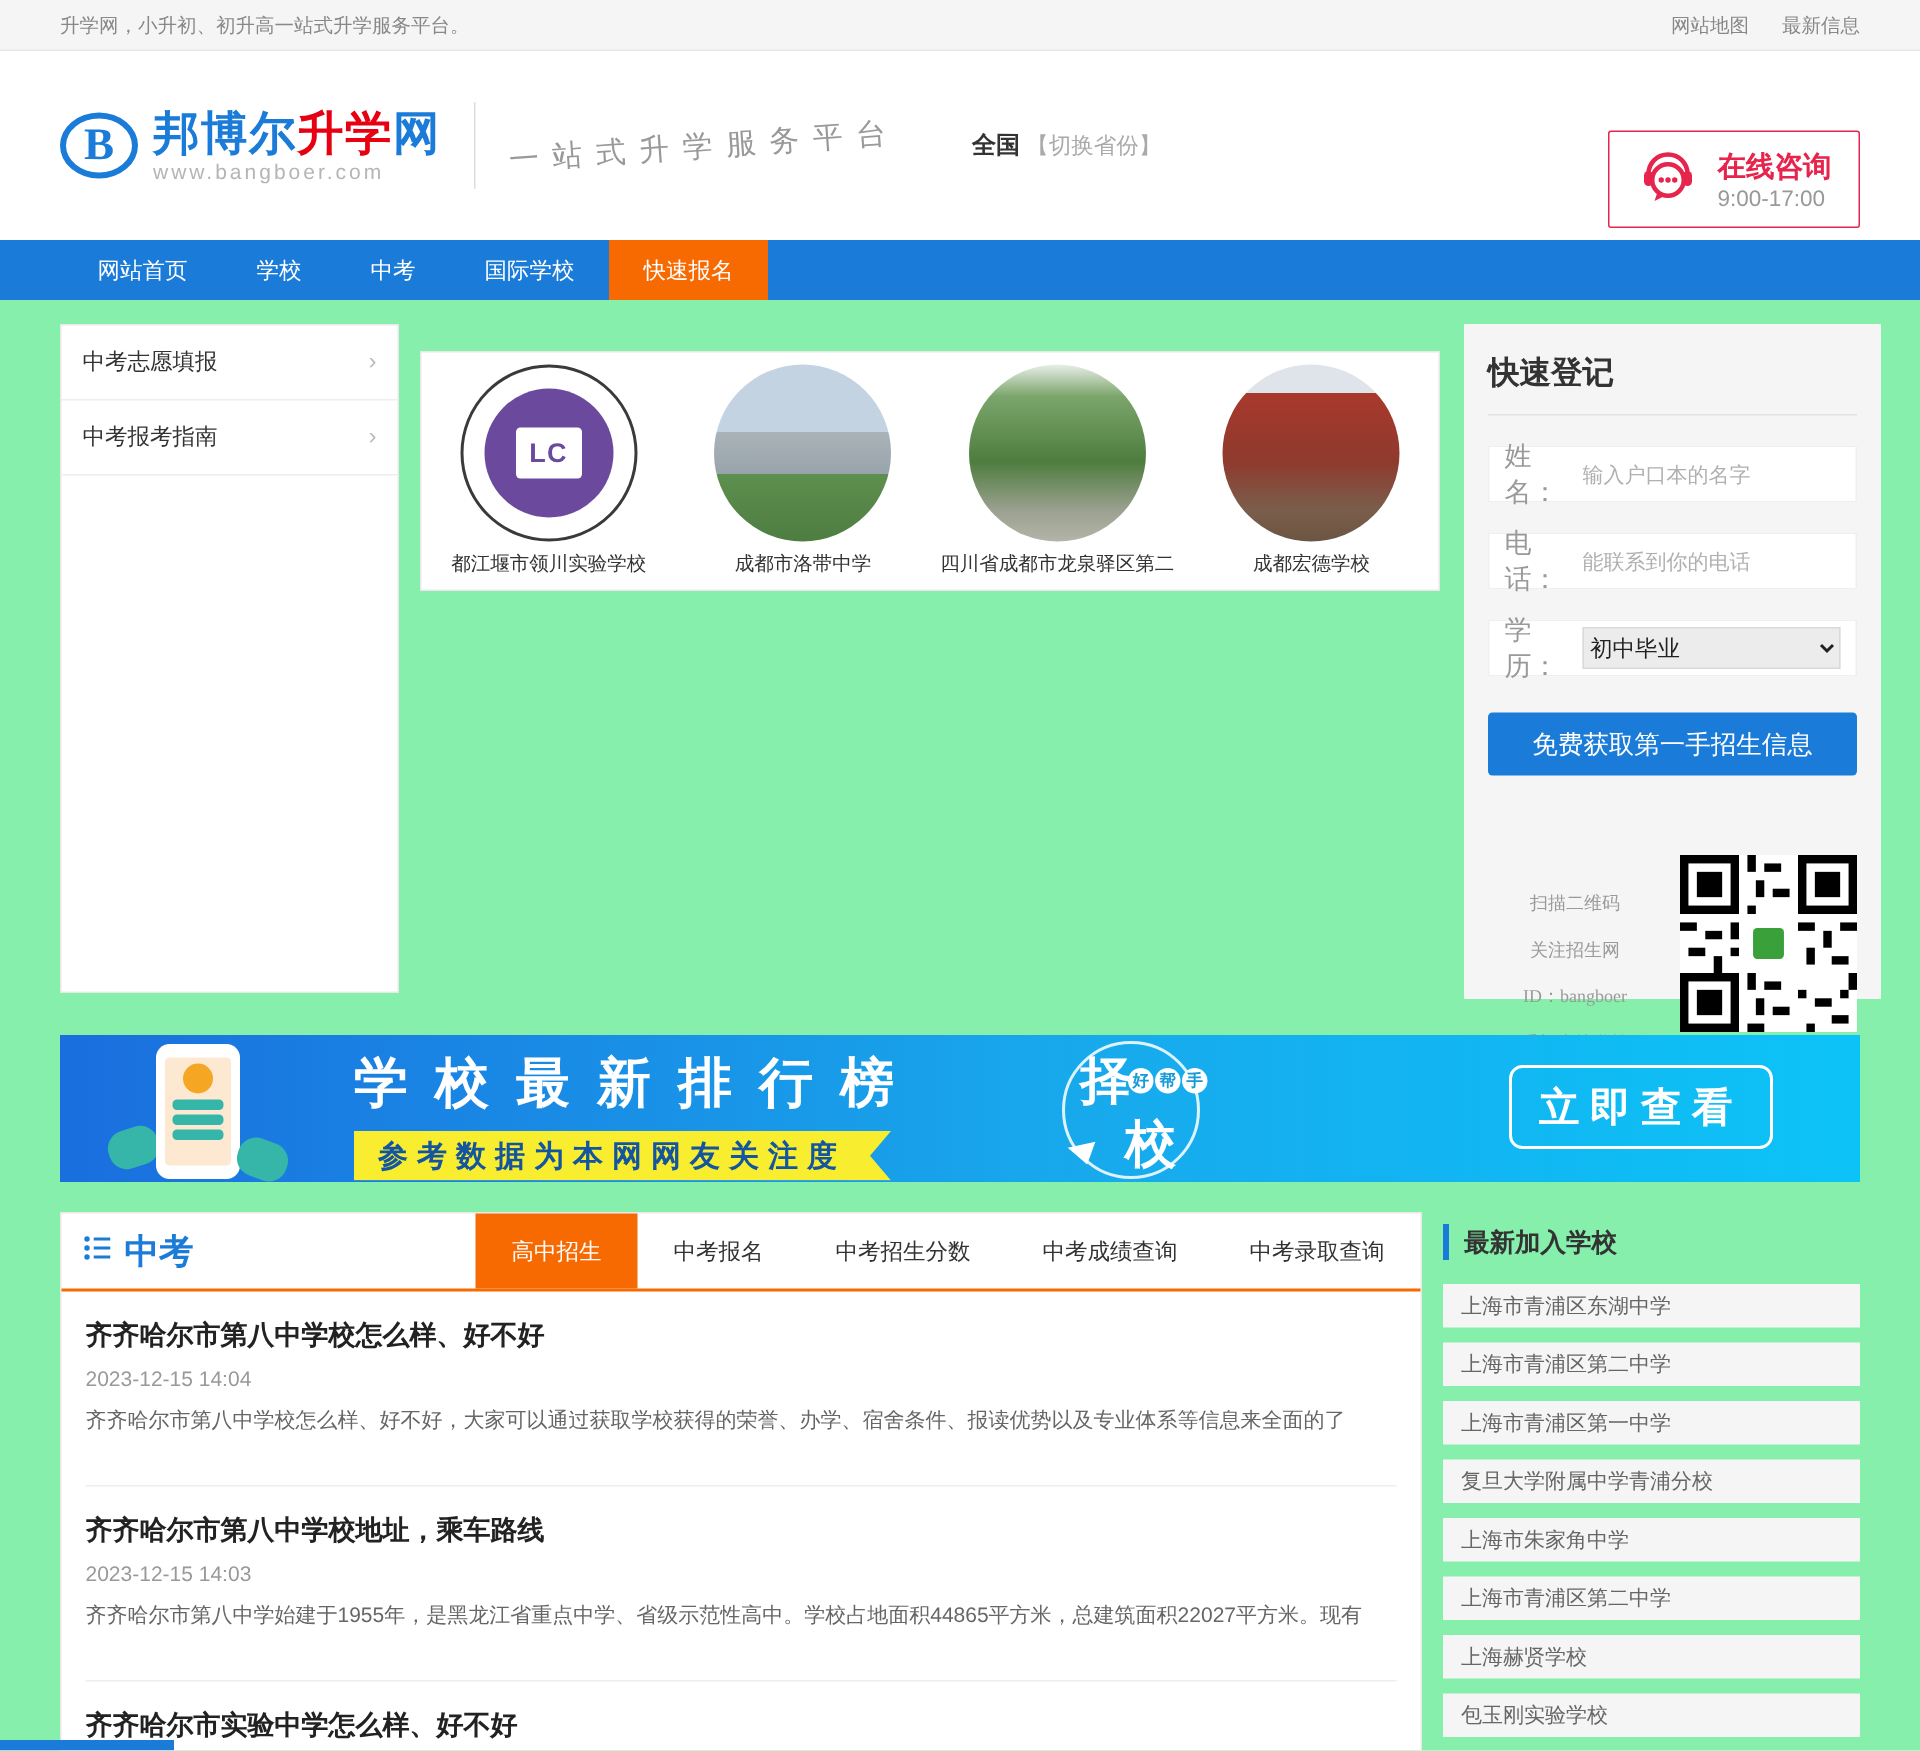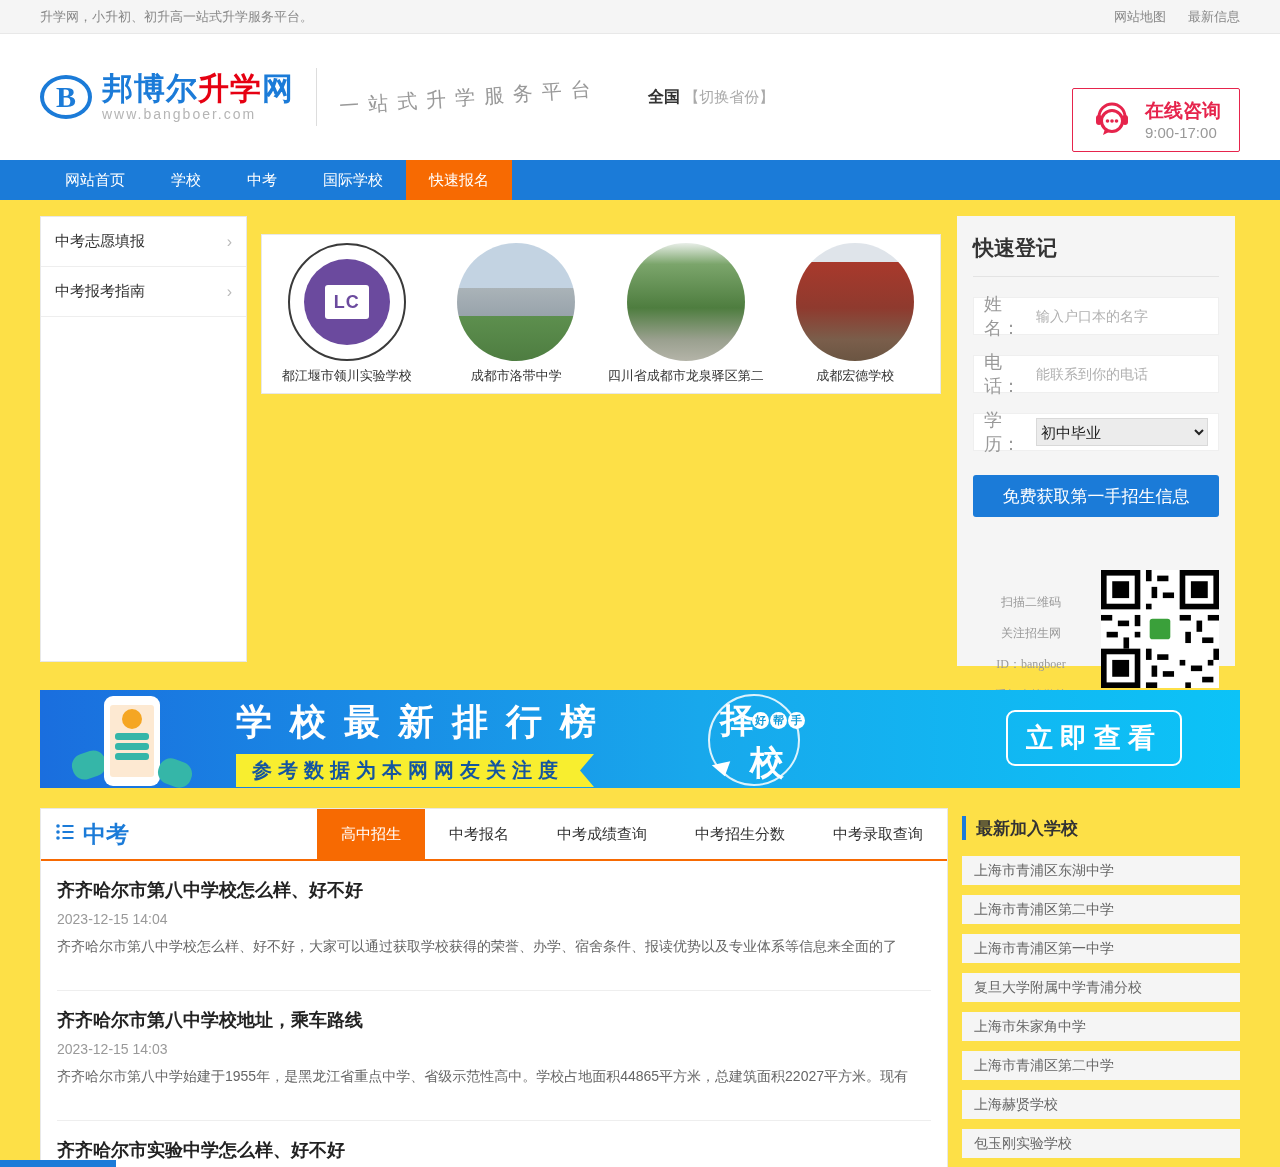--- a/index.html
+++ b/index.html
@@ -1,18 +1,18 @@
 <!DOCTYPE html>
 <html><head>
 <meta charset="utf-8">
 <style>
   * { margin:0; padding:0; box-sizing:border-box; }
   html,body { width:1280px; }
   body { font-family:"Liberation Sans","DejaVu Sans",sans-serif; background:#fff; color:#333; }
-  .page { position:relative; width:1280px; height:1167px; overflow:hidden; background:#fde047; }
+  .page { position:relative; width:1280px; height:1167px; overflow:hidden; background:#86efac; }
   .container { width:1200px; margin:0 auto; }
 
   
   .topbar { height:34px; background:#f5f5f5; border-bottom:1px solid #e8e8e8; }
   .topbar .container { display:flex; align-items:center; height:100%; font-size:13px; color:#888; }
   .topbar-links { margin-left:auto; display:flex; gap:22px; }
   .topbar-links a { color:#888; text-decoration:none; cursor:pointer; }
 
   
   .header { height:126px; background:#fff; }
@@ -35,21 +35,21 @@
   .consult-hours { color:#999; font-size:15px; }
 
   
   .nav { height:40px; background:#1b7bd8; }
   .nav .container { display:flex; height:100%; padding-left:2px; }
   .nav-item { color:#fff; font-size:15px; padding:0 23px; display:flex; align-items:center; cursor:pointer; }
   .nav-item.active { background:#f76a02; }
 
   
   .main-top { display:flex; padding-top:16px; }
-  .side-menu { width:207px; border:1px solid #e8e8e8; background:#fff; height:446px; flex:none; }
+  .side-menu { width:226px; border:1px solid #e8e8e8; background:#fff; height:446px; flex:none; }
   .side-item { height:50px; display:flex; align-items:center; justify-content:space-between;
                padding:0 14px; border-bottom:1px solid #eee; font-size:15px; color:#333; cursor:pointer; }
   .side-chevron { color:#bbb; font-size:16px; }
   .carousel { width:680px; margin-left:14px; border:1px solid #e8e8e8; background:#fff;
               height:160px; margin-top:18px; display:flex; align-items:center; flex:none; }
   .school { width:25%; text-align:center; cursor:pointer; }
   .school-photo { width:118px; height:118px; border-radius:50%; margin:0 auto 6px; overflow:hidden; position:relative; }
   .photo-badge { background:#fff; border:2px solid #3a3a3a; display:flex; align-items:center; justify-content:center; }
   .badge-inner { width:86px; height:86px; border-radius:50%; background:#6b4a9e; display:flex; align-items:center; justify-content:center; }
   .badge-book { width:44px; height:34px; background:#fff; border-radius:3px; display:flex; align-items:center; justify-content:center;
@@ -338,22 +338,22 @@
                 <circle cx="3" cy="16" r="1.8"></circle>
                   <rect x="7.5" y="15" width="11" height="2"></rect>
               </g>
             </svg>
           </span>
           <span>中考</span>
         </div>
         <div class="news-tabs">
           <div class="news-tab active">高中招生</div>
           <div class="news-tab">中考报名</div>
+          <div class="news-tab">中考招生分数</div>
           <div class="news-tab">中考成绩查询</div>
-          <div class="news-tab">中考招生分数</div>
           <div class="news-tab">中考录取查询</div>
         </div>
       </div>
       <div class="articles">
         <div class="article">
           <div class="article-title">齐齐哈尔市第八中学校怎么样、好不好</div>
           <div class="article-date">2023-12-15 14:04</div>
           <div class="article-summary">齐齐哈尔市第八中学校怎么样、好不好，大家可以通过获取学校获得的荣誉、办学、宿舍条件、报读优势以及专业体系等信息来全面的了</div>
         </div>
         <div class="article">

